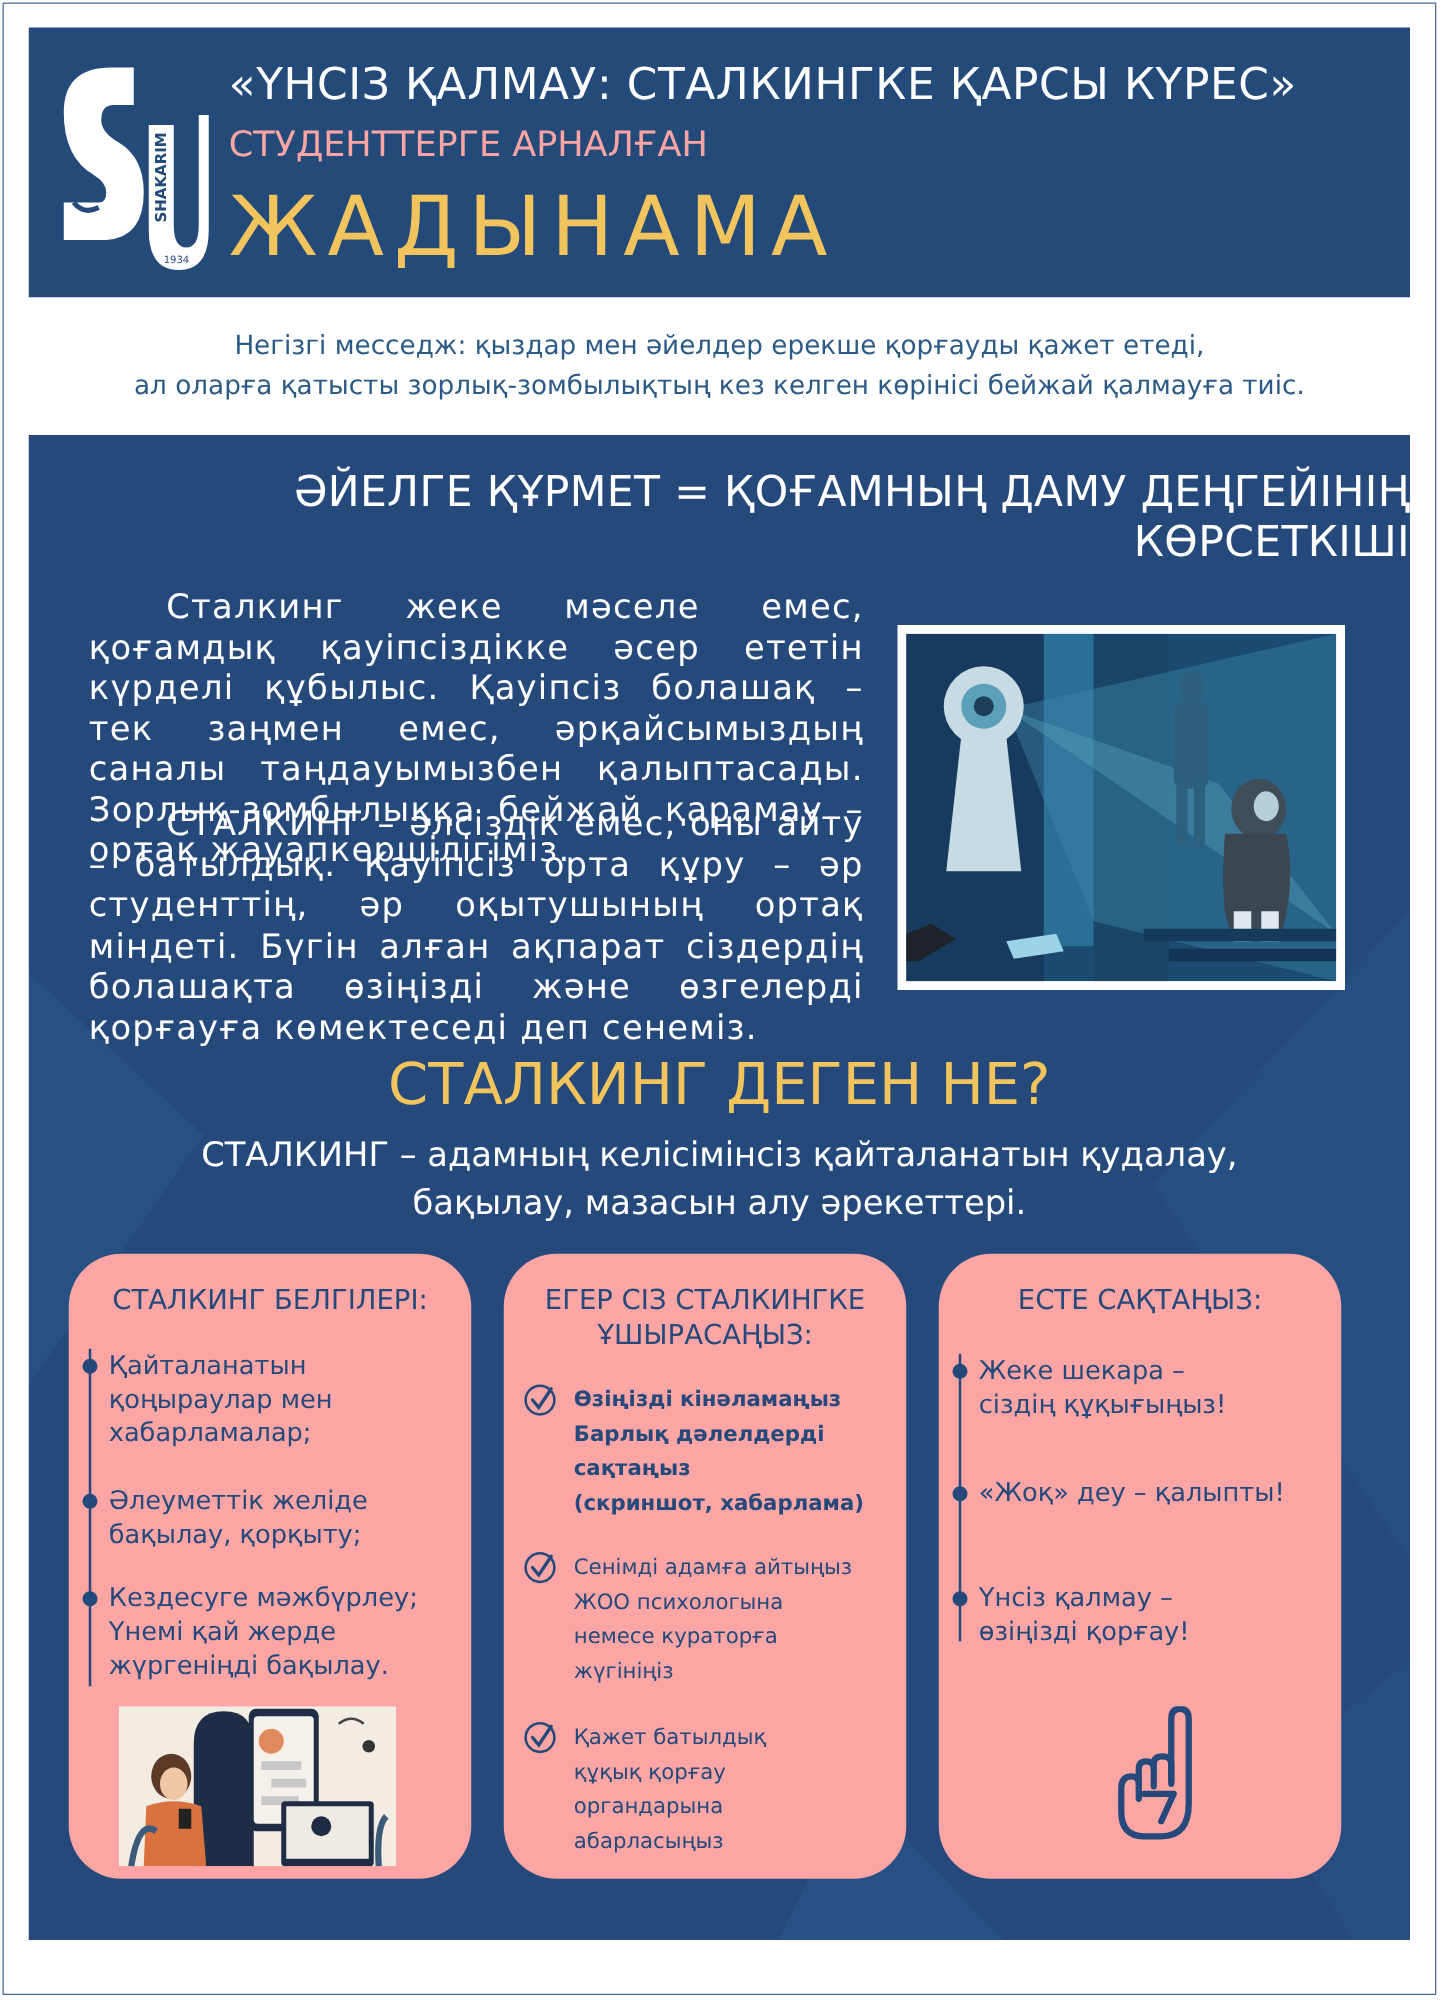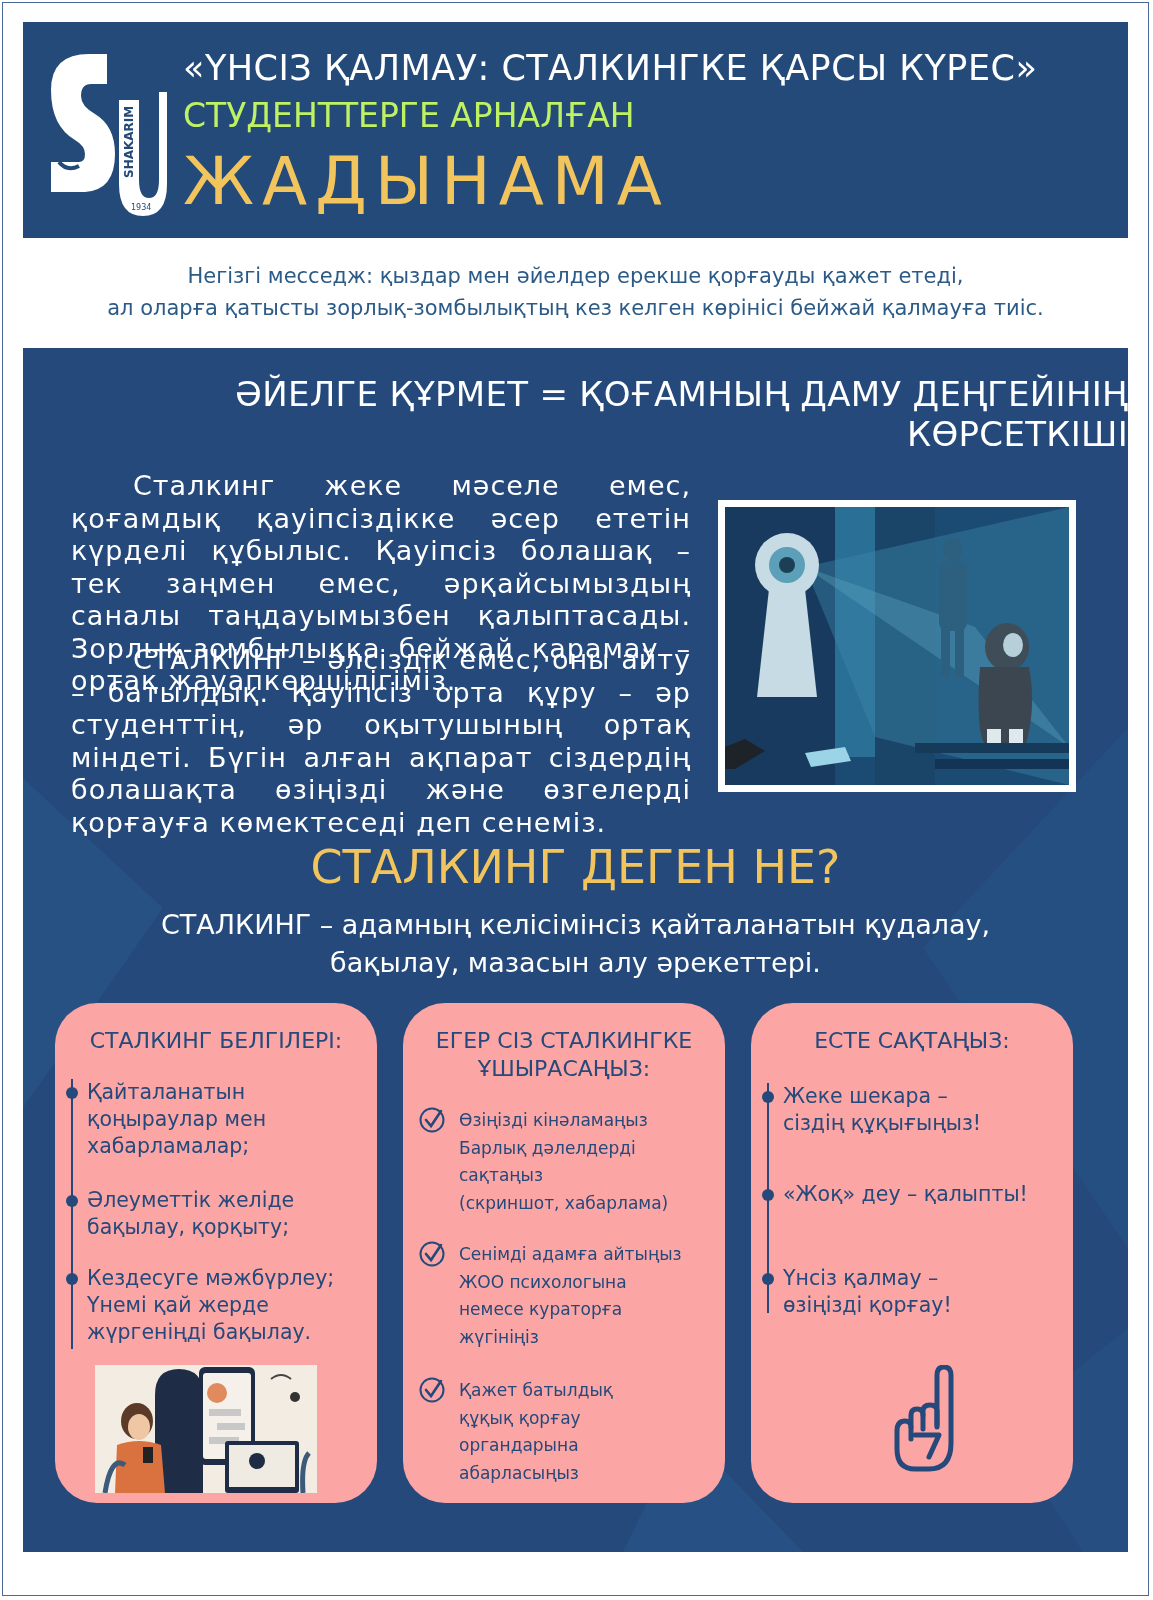--- a/index.html
+++ b/index.html
@@ -16,21 +16,21 @@
     background: #ffffff;
   }
   
   .header {
     position: absolute; left: 0; top: 0; width: 1105px; height: 216px;
     background: #244a79;
   }
   .logo { position: absolute; left: 22px; top: 28px; width: 125px; height: 168px; }
   .title-block { position: absolute; left: 160px; top: 22px; width: 920px; }
   .title-line1 { color: #fff; font-size: 35px; letter-spacing: 0.5px; line-height: 48px; }
-  .title-line2 { color: #bef264; font-size: 33px; line-height: 48px; }
+  .title-line2 { color: #fca5a5; font-size: 28px; line-height: 48px; }
   .title-line3 { color: #f2c45e; font-size: 66px; letter-spacing: 8px; line-height: 80px; margin-top: 2px; }
 
   
   .message {
     position: absolute; left: 0; top: 216px; width: 1105px; height: 110px;
     background: #ffffff; text-align: center; color: #2c5a86;
   }
   .message p { margin: 0; font-size: 21px; line-height: 32px; }
   .message .m1 { padding-top: 22px; }
 
@@ -230,21 +230,21 @@
     <div class="card card2">
       <div class="card-title">
         <div>ЕГЕР СІЗ СТАЛКИНГКЕ</div>
         <div>ҰШЫРАСАҢЫЗ:</div>
       </div>
       <div class="check-item" style="top:104px;">
         <svg class="check-icon" viewBox="0 0 26 26">
           <circle cx="13" cy="13" r="11.5" fill="none" stroke="#24497a" stroke-width="2"></circle>
           <path d="M7 13 L12 19 L22 4" fill="none" stroke="#24497a" stroke-width="2.6" stroke-linecap="round"></path>
         </svg>
-        <span class="check-text" style="white-space:pre-line;">Өзіңізді кінәламаңыз
+        <span class="check-text" style="white-space:pre-line;font-weight:bold;">Өзіңізді кінәламаңыз
 Барлық дәлелдерді
 сақтаңыз
 (скриншот, хабарлама)</span>
       </div>
       <div class="check-item" style="top:238px;">
         <svg class="check-icon" viewBox="0 0 26 26">
           <circle cx="13" cy="13" r="11.5" fill="none" stroke="#24497a" stroke-width="2"></circle>
           <path d="M7 13 L12 19 L22 4" fill="none" stroke="#24497a" stroke-width="2.6" stroke-linecap="round"></path>
         </svg>
         <span class="check-text" style="white-space:pre-line;">Сенімді адамға айтыңыз

